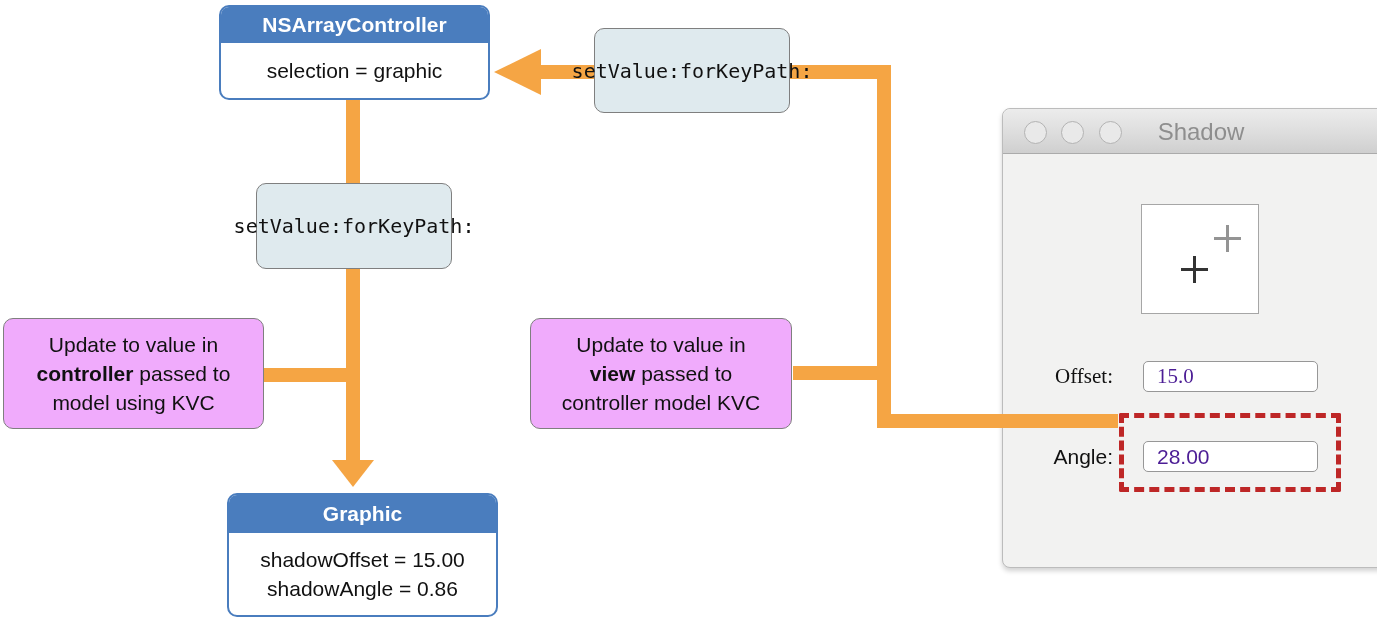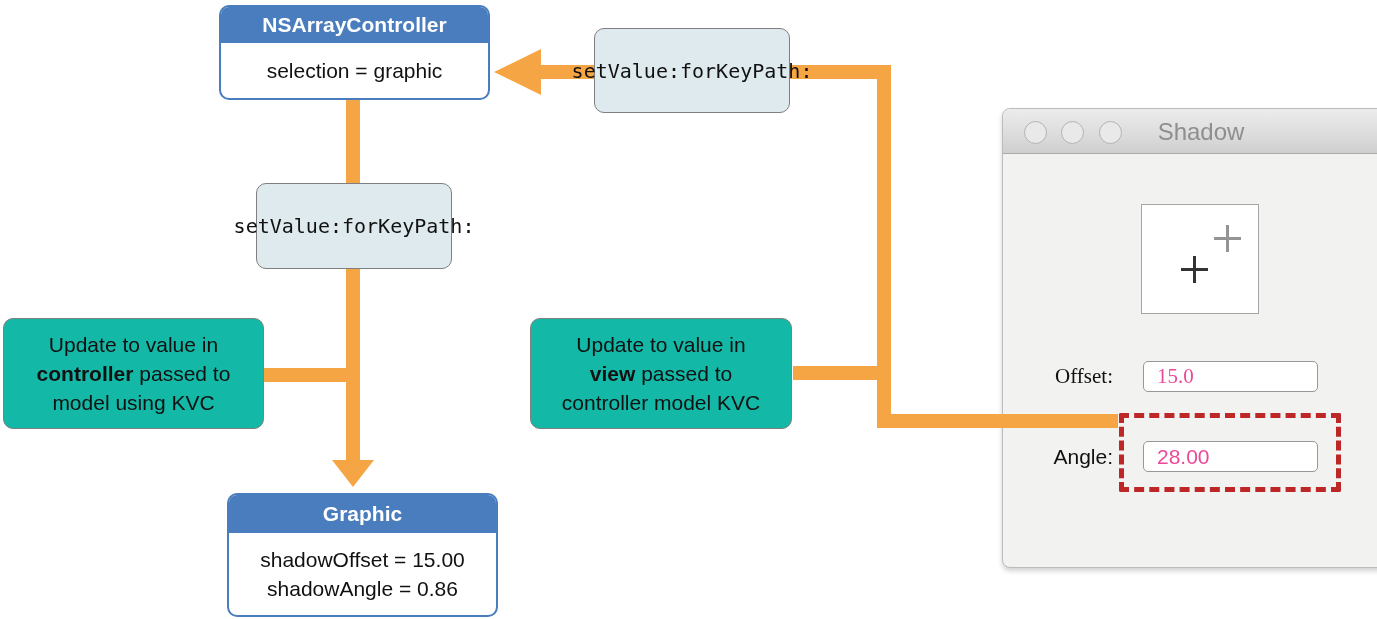--- a/index.html
+++ b/index.html
@@ -33,21 +33,21 @@
   .code-box {
     position:absolute; z-index:3; background:#dfeaee;
     border:1.5px solid #7f7f7f; border-radius:10px;
     font-family:"DejaVu Sans Mono", monospace; font-size:20px; line-height:28px;
     display:flex; flex-direction:row; justify-content:center; align-items:center;
     text-align:center;
   }
 
   
   .note-box {
-    position:absolute; z-index:3; background:#14b8a6;
+    position:absolute; z-index:3; background:#f0abfc;
     border:1.5px solid #7f7f7f; border-radius:10px;
     font-size:21px; line-height:29px; text-align:center;
     display:flex; flex-direction:column; justify-content:center; align-items:center;
   }
 
   
   .mac-window {
     position:absolute; left:1002px; top:108px; width:398px; height:460px; z-index:1;
     background:#f2f2f1; border:1px solid #bcbcbc; border-radius:8px;
     box-shadow:0 3px 5px rgba(0,0,0,0.18);
@@ -83,21 +83,21 @@
   .plus-shadow { left:72px; top:20px; color:#949494; }
   .plus-main  { left:39px; top:51px; color:#333333; }
 
   .field-label {
     position:absolute; left:28px; width:82px; height:31px; line-height:31px;
     text-align:right; font-size:21px; color:#111;
   }
   .text-field {
     position:absolute; left:140px; width:175px; height:31px;
     background:#ffffff; border:1px solid #979797; border-radius:5px;
-    font-family:"Liberation Sans", sans-serif; font-size:21px; color:#ec4899;
+    font-family:"Liberation Sans", sans-serif; font-size:21px; color:#4c1d95;
     padding:0 0 0 13px; outline:none;
   }
   .row-offset { top:252px;font-family:Liberation Serif, serif; }
   .row-angle  { top:332px; }
 
   .highlight-rect {
     position:absolute; left:116px; top:304px; width:222px; height:79px;
     border:5px dashed #be2727; border-radius:2px; z-index:4;
   }
 </style>

